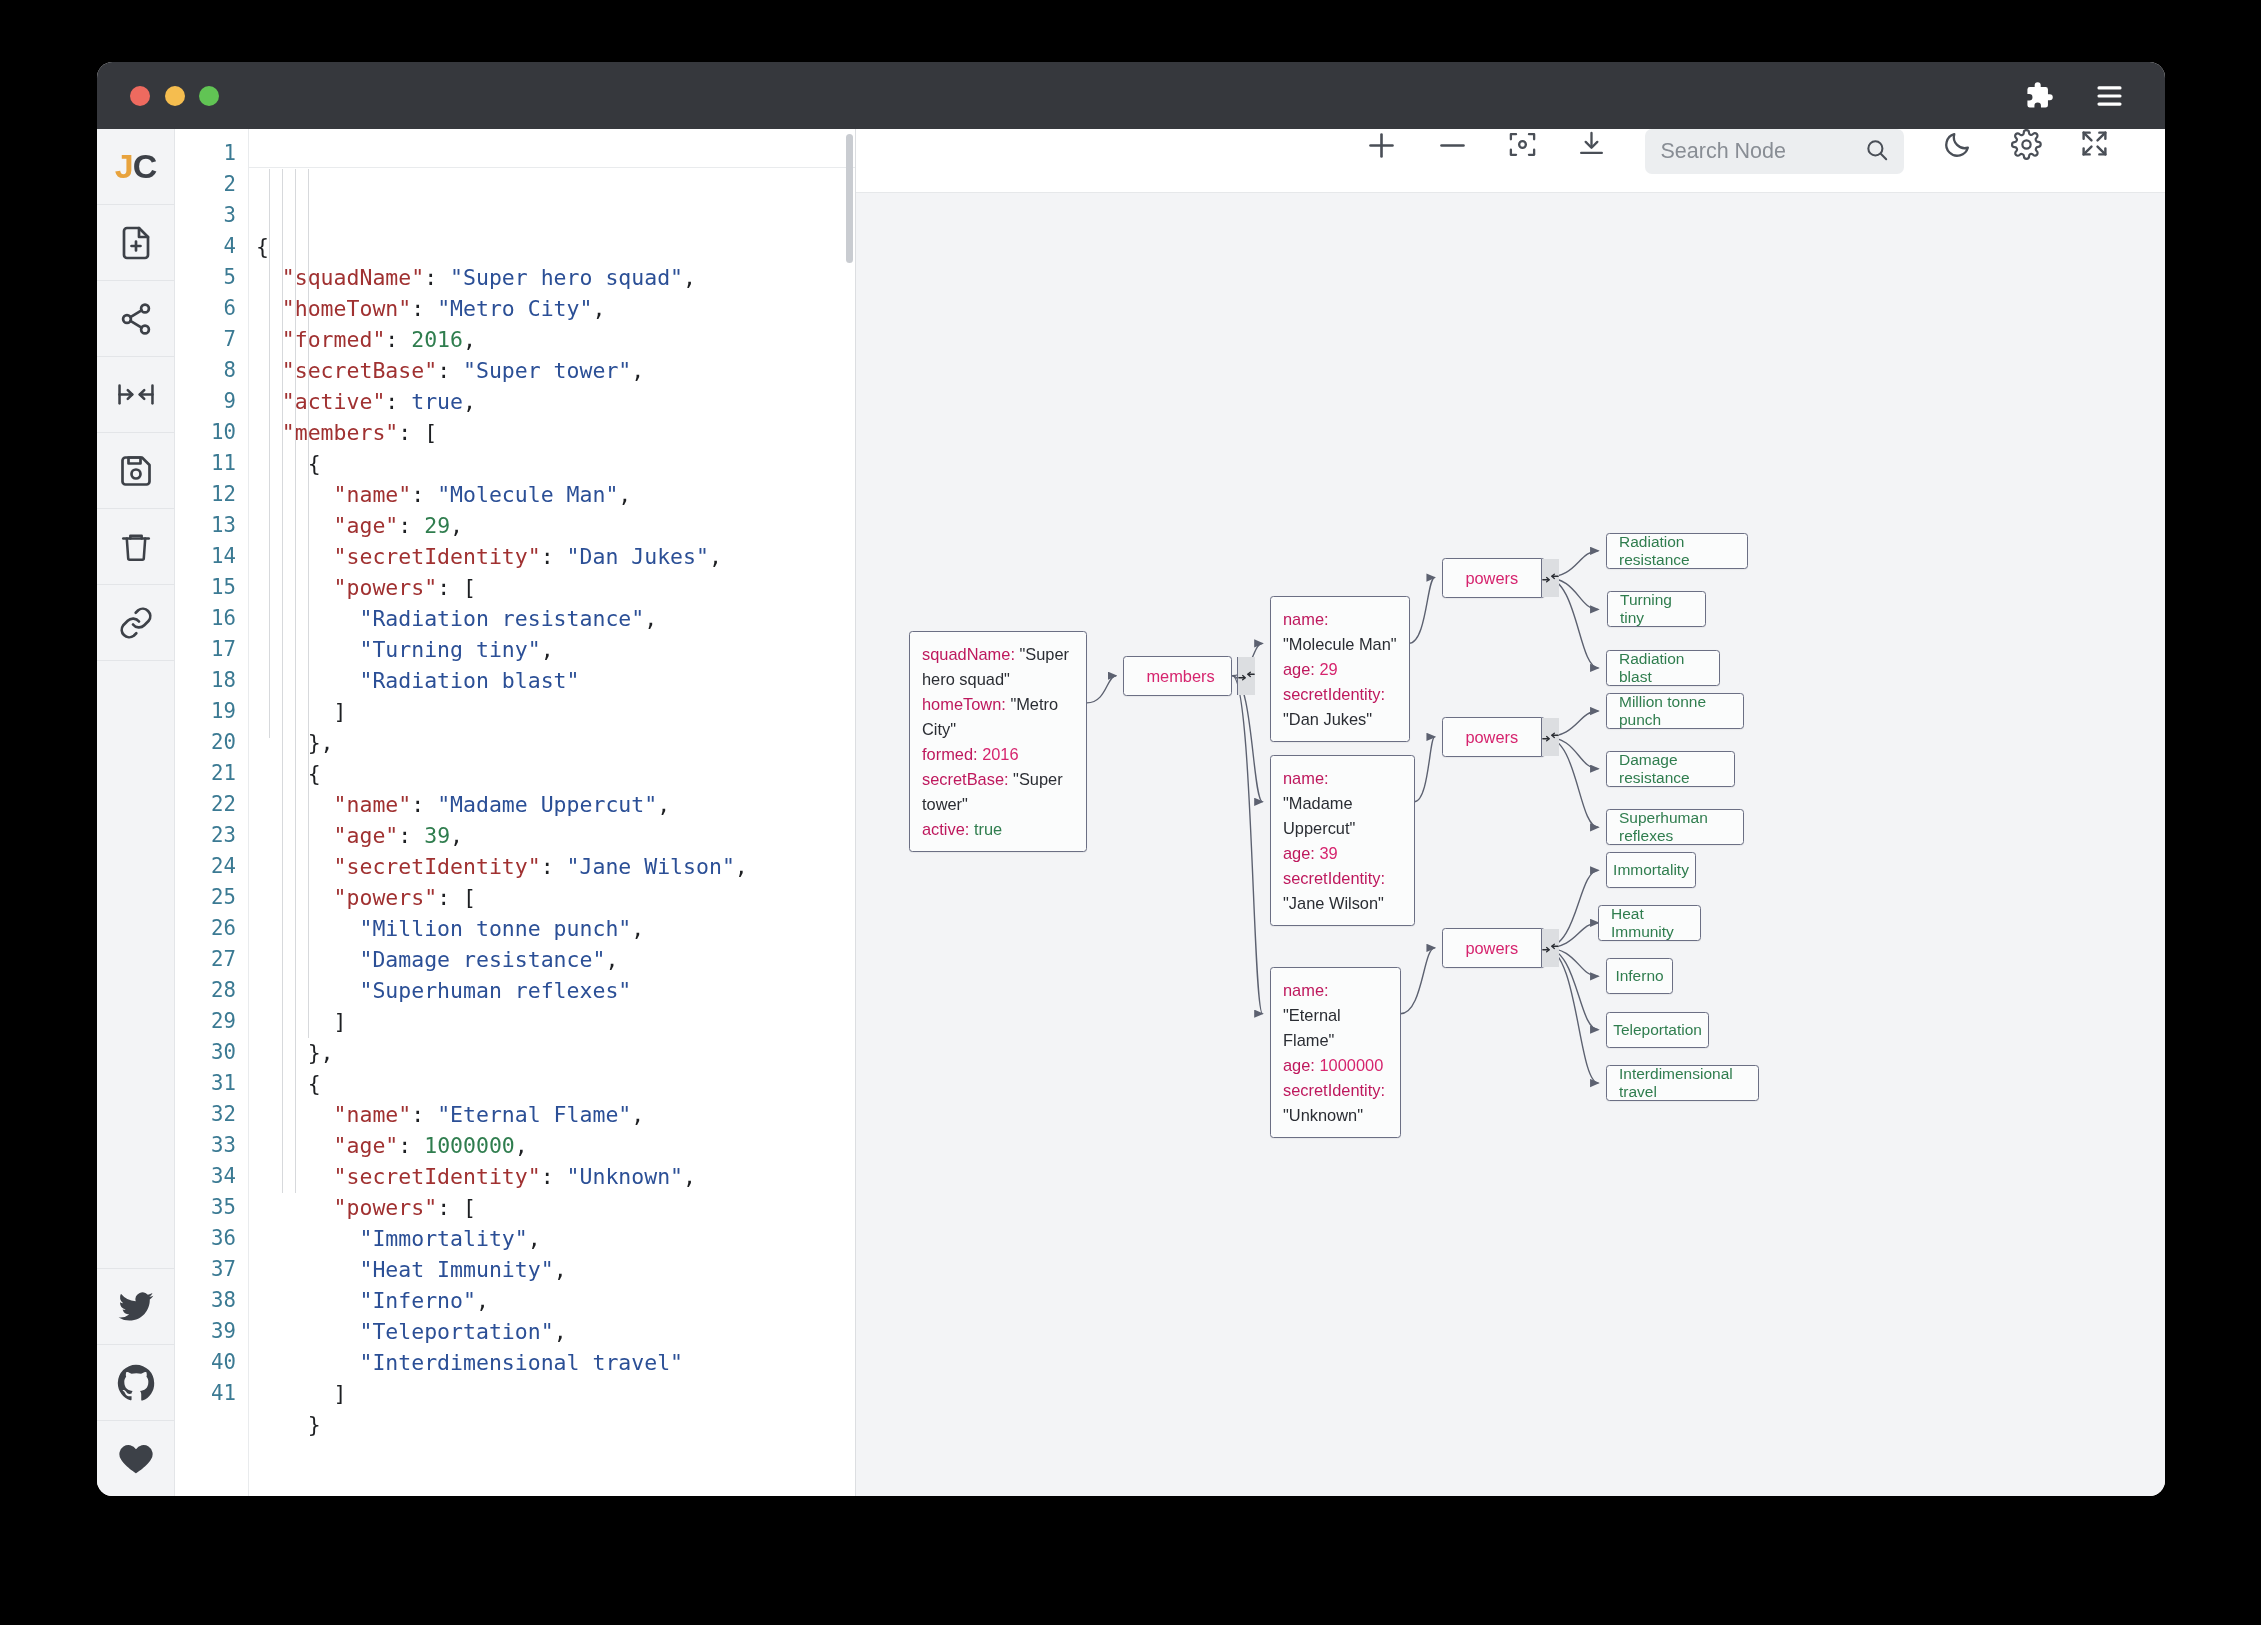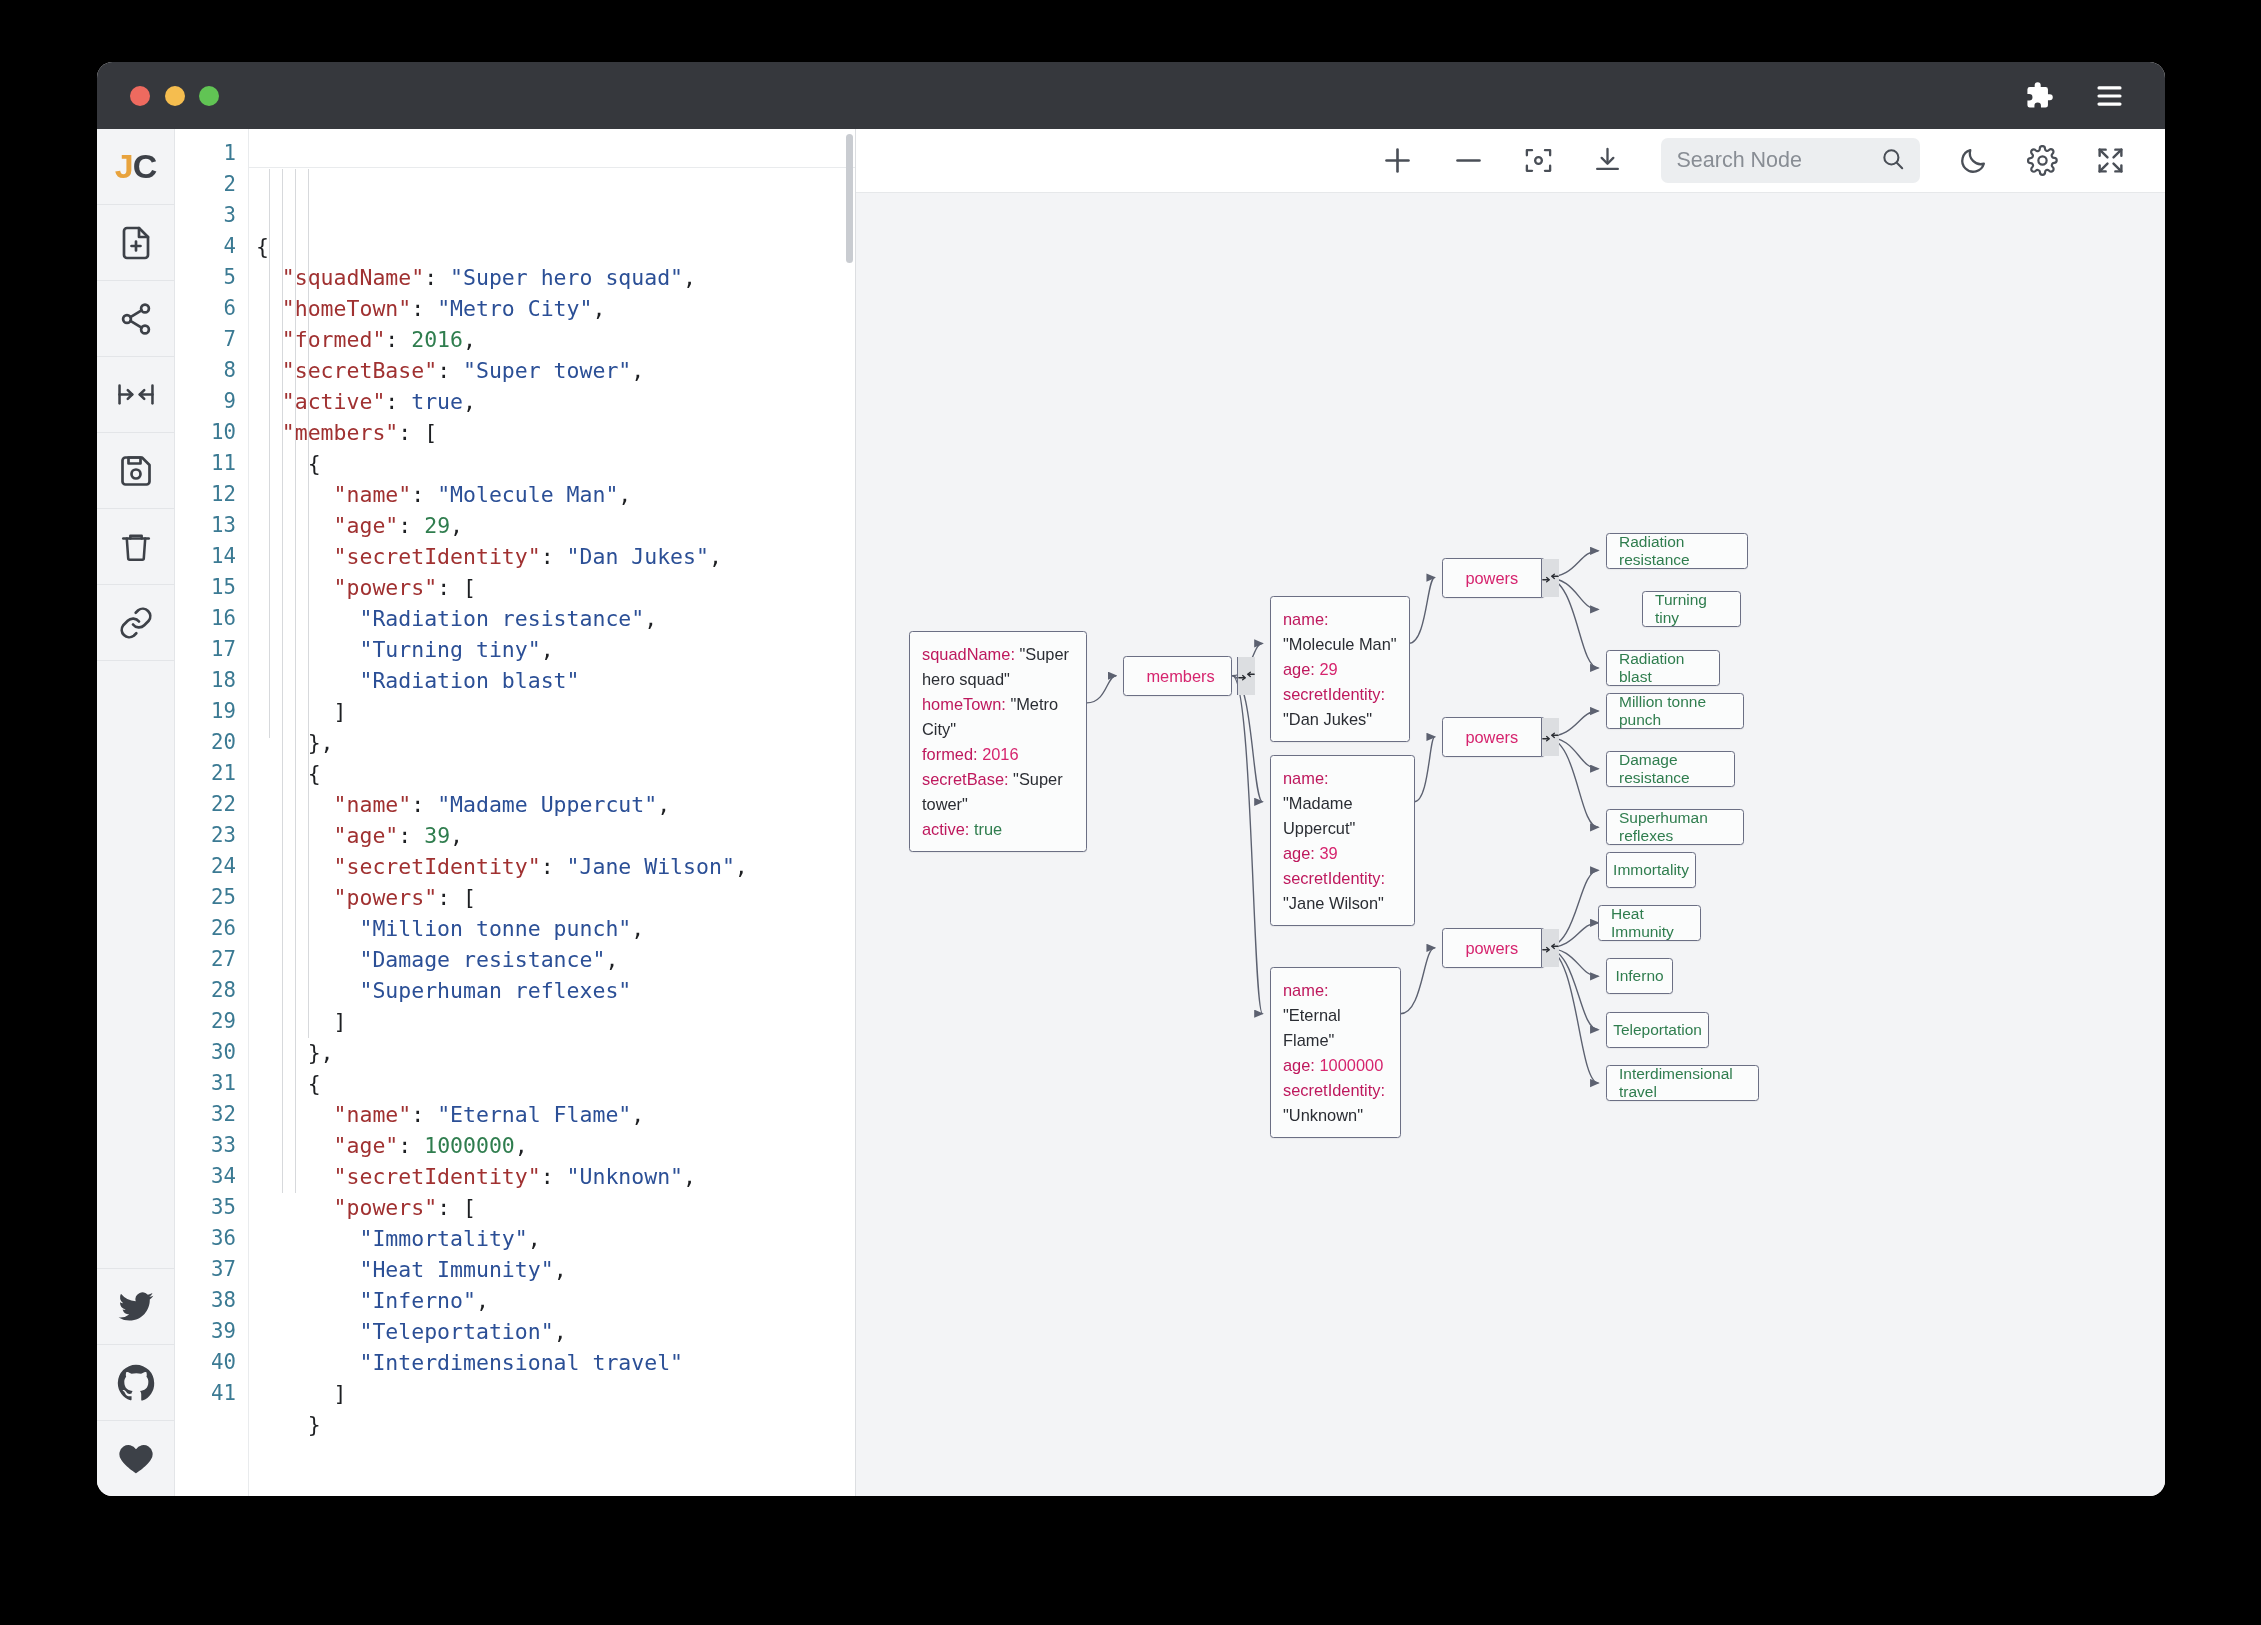--- a/index.html
+++ b/index.html
@@ -127,22 +127,22 @@
     position: absolute; right: 1.7px; top: 5.2px; width: 6.9px; height: 129px;
     background: #c9ccd1; border-radius: 4.3px;
   }
 
   
   .graph-col { flex: 1 1 auto; display: flex; flex-direction: column; min-width: 0; }
   .graph-toolbar {
     height: 64px; flex: 0 0 64px;
     background: #ffffff;
     border-bottom: 0.9px solid #e6e8ea;
-    display: flex; align-items: center; justify-content: flex-end;
-    gap: 38px; padding-right: 40px;
+    display: flex; align-items: flex-start; justify-content: flex-end;
+    gap: 38px; padding-right: 56px;
   }
   .gt-icon { color: #4a4f57; display: flex; align-items: center; cursor: pointer; }
   .search-box {
     display: flex; align-items: center; gap: 12px;
     background: #eceef0; border-radius: 6.9px;
     height: 45px; width: 259px; padding: 0 13.8px 0 15.5px;
   }
   .search-box input {
     border: none; background: transparent; outline: none;
     font-size: 21.5px; color: #3a3f46; width: 100%;
@@ -468,21 +468,21 @@
               <div class="pbtn">
                 <svg width="17" height="12" viewBox="0 0 20 14" fill="none" stroke="#2a2d33" stroke-width="1.6" stroke-linecap="round" stroke-linejoin="round">
                   <line x1="1" y1="9" x2="8" y2="9"></line>
                   <polyline points="5.5,6.5 8.5,9 5.5,11.5"></polyline>
                   <line x1="19" y1="5" x2="12" y2="5"></line>
                   <polyline points="14.5,2.5 11.5,5 14.5,7.5"></polyline>
                 </svg>
               </div>
             </div>
             <div class="node leaf" style="left: 750px; top: 340px; width: 142px;">Radiation resistance</div>
-            <div class="node leaf" style="left: 786px; top: 398px; width: 99px;">Turning tiny</div>
+            <div class="node leaf" style="left: 751px; top: 398px; width: 99px;">Turning tiny</div>
             <div class="node leaf" style="left: 750px; top: 457px; width: 114px;">Radiation blast</div>
             <div class="node obj" style="left: 414px; top: 562px; width: 145px;">
               <div><span class="nk">name: </span><span class="nv-str">"Madame Uppercut"</span></div>
               <div><span class="nk">age: </span><span class="nv-num">39</span></div>
               <div><span class="nk">secretIdentity: </span><span class="nv-str">"Jane Wilson"</span></div>
             </div>
             <div class="node parent" style="left: 586px; top: 524px; width: 103px;">
               <div class="plabel">powers</div>
               <div class="pbtn">
                 <svg width="17" height="12" viewBox="0 0 20 14" fill="none" stroke="#2a2d33" stroke-width="1.6" stroke-linecap="round" stroke-linejoin="round">

